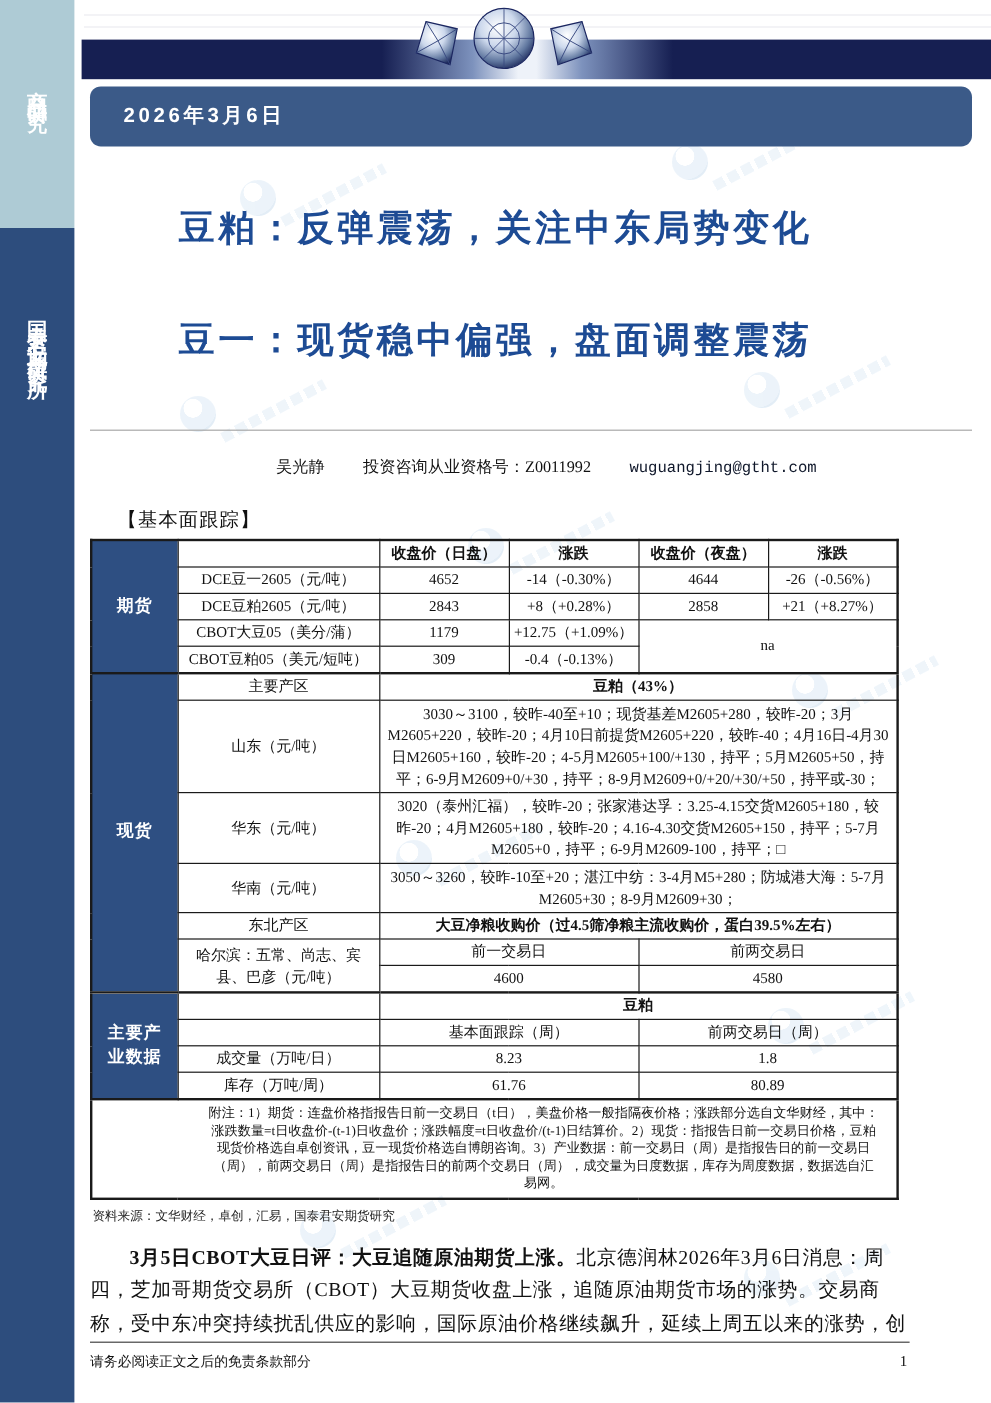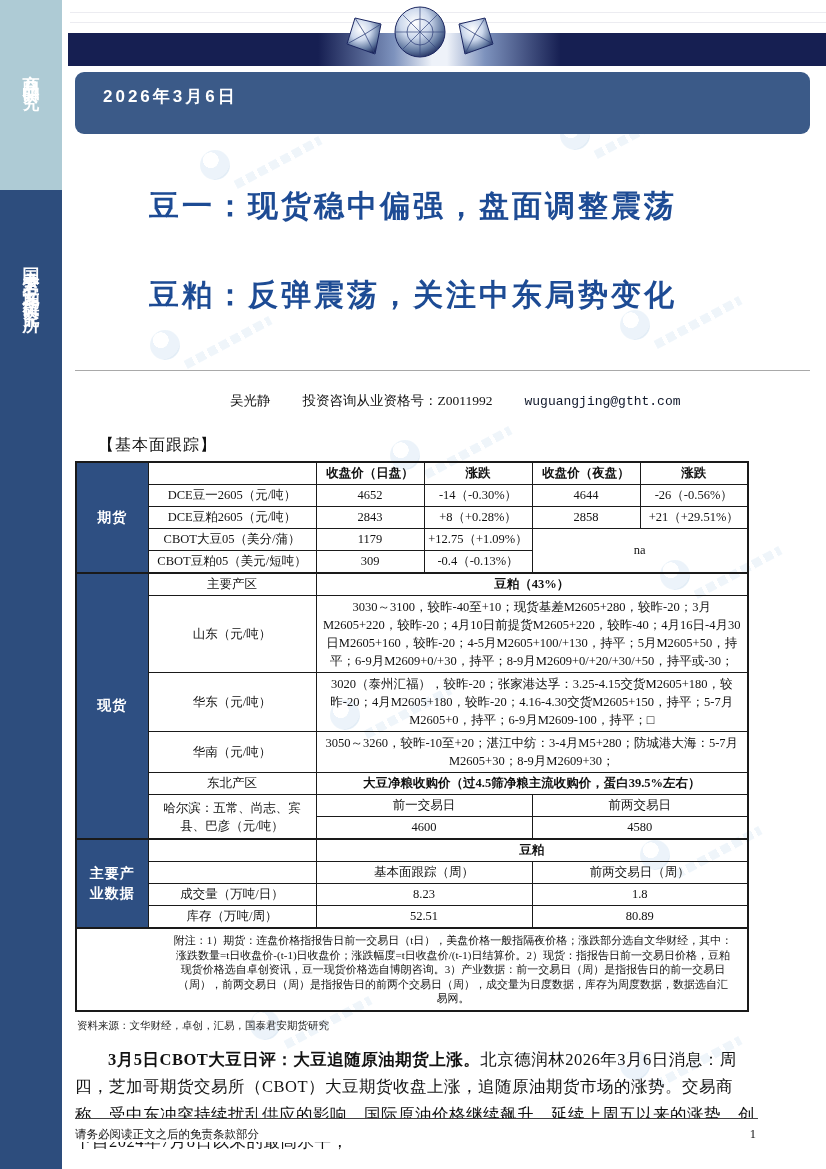--- a/index.html
+++ b/index.html
@@ -27,21 +27,21 @@
 
   
   .banner{position:relative;height:66px;}
   .texline{position:absolute;left:8px;right:0;height:1px;background:#ececf1;}
   .t1{top:12px;} .t2{top:22px;}
   .band{position:absolute;left:6px;right:0;top:33px;height:33px;
         background:linear-gradient(90deg,#161f52 0%,#161f52 33%,#7d92bd 43%,#eef2f9 48%,#eef2f9 50%,#7d92bd 55%,#161f52 65%,#161f52 100%);}
   .diamonds{position:absolute;left:273px;top:2px;}
 
   
-  .datebar{margin:6px 16px 0 13px;height:62px;border-radius:9px;background:#3b5a88;
+  .datebar{margin:6px 16px 0 13px;height:50px;border-radius:9px;background:#3b5a88;
            color:#fff;font-weight:bold;font-size:17px;line-height:50px;padding-left:28px;
            letter-spacing:3px;box-sizing:border-box;font-family:"Liberation Sans","DejaVu Sans",sans-serif;}
 
   
   .title{width:826px;margin:48px 0 0 -62px;text-align:center;font-size:30px;font-weight:bold;
          color:#1d4b94;letter-spacing:3px;}
   .title2{margin-top:52px;}
   .rule{border:none;border-top:1px solid #a9a9a9;margin:54px 16px 0 13px;}
 
   
@@ -154,22 +154,22 @@
         <circle cx="85" cy="30" r="25" fill="url(#gemg)" stroke="#1b2660" stroke-width="1"></circle>
         <circle cx="85" cy="30" r="13" fill="none" stroke="#37487f" stroke-width="0.8"></circle>
         <path d="M85,5 L85,55 M60,30 L110,30 M67,12 L103,48 M103,12 L67,48" stroke="#37487f" stroke-width="0.7" fill="none"></path>
       </svg>
     </div>
 
     <div class="datebar">
       <span>2026年3月6日</span>
     </div>
 
+    <h1 class="title">豆粕：反弹震荡，关注中东局势变化</h1>
     <h1 class="title title2">豆一：现货稳中偏强，盘面调整震荡</h1>
-    <h1 class="title">豆粕：反弹震荡，关注中东局势变化</h1>
 
     <hr class="rule">
 
     <div class="author">
       <span>吴光静</span>
       <span>投资咨询从业资格号：Z0011992</span>
       <span class="email">wuguangjing@gtht.com</span>
     </div>
 
     <div class="section">【基本面跟踪】</div>
@@ -197,21 +197,21 @@
         <td>4652</td>
         <td>-14（-0.30%）</td>
         <td>4644</td>
         <td>-26（-0.56%）</td>
       </tr>
       <tr>
         <td>DCE豆粕2605（元/吨）</td>
         <td>2843</td>
         <td>+8（+0.28%）</td>
         <td>2858</td>
-        <td>+21（+29.51%）</td>
+        <td>+21（+8.27%）</td>
       </tr>
       <tr>
         <td>CBOT大豆05（美分/蒲）</td>
         <td>1179</td>
         <td>+12.75（+1.09%）</td>
         <td rowspan="2" colspan="2">na</td>
       </tr>
       <tr>
         <td>CBOT豆粕05（美元/短吨）</td>
         <td>309</td>
@@ -259,21 +259,21 @@
         <td colspan="2">基本面跟踪（周）</td>
         <td colspan="2">前两交易日（周）</td>
       </tr>
       <tr>
         <td>成交量（万吨/日）</td>
         <td colspan="2">8.23</td>
         <td colspan="2">1.8</td>
       </tr>
       <tr>
         <td>库存（万吨/周）</td>
-        <td colspan="2">52.51</td>
+        <td colspan="2">61.76</td>
         <td colspan="2">80.89</td>
       </tr>
       <tr>
         <td class="notes-cell" colspan="6">附注：1）期货：连盘价格指报告日前一交易日（t日），美盘价格一般指隔夜价格；涨跌部分选自文华财经，其中：涨跌数量=t日收盘价-(t-1)日收盘价；涨跌幅度=t日收盘价/(t-1)日结算价。2）现货：指报告日前一交易日价格，豆粕现货价格选自卓创资讯，豆一现货价格选自博朗咨询。3）产业数据：前一交易日（周）是指报告日的前一交易日（周），前两交易日（周）是指报告日的前两个交易日（周），成交量为日度数据，库存为周度数据，数据选自汇易网。</td>
       </tr>
     </tbody>
       </table>
 
     <div class="source">资料来源：文华财经，卓创，汇易，国泰君安期货研究</div>
 

